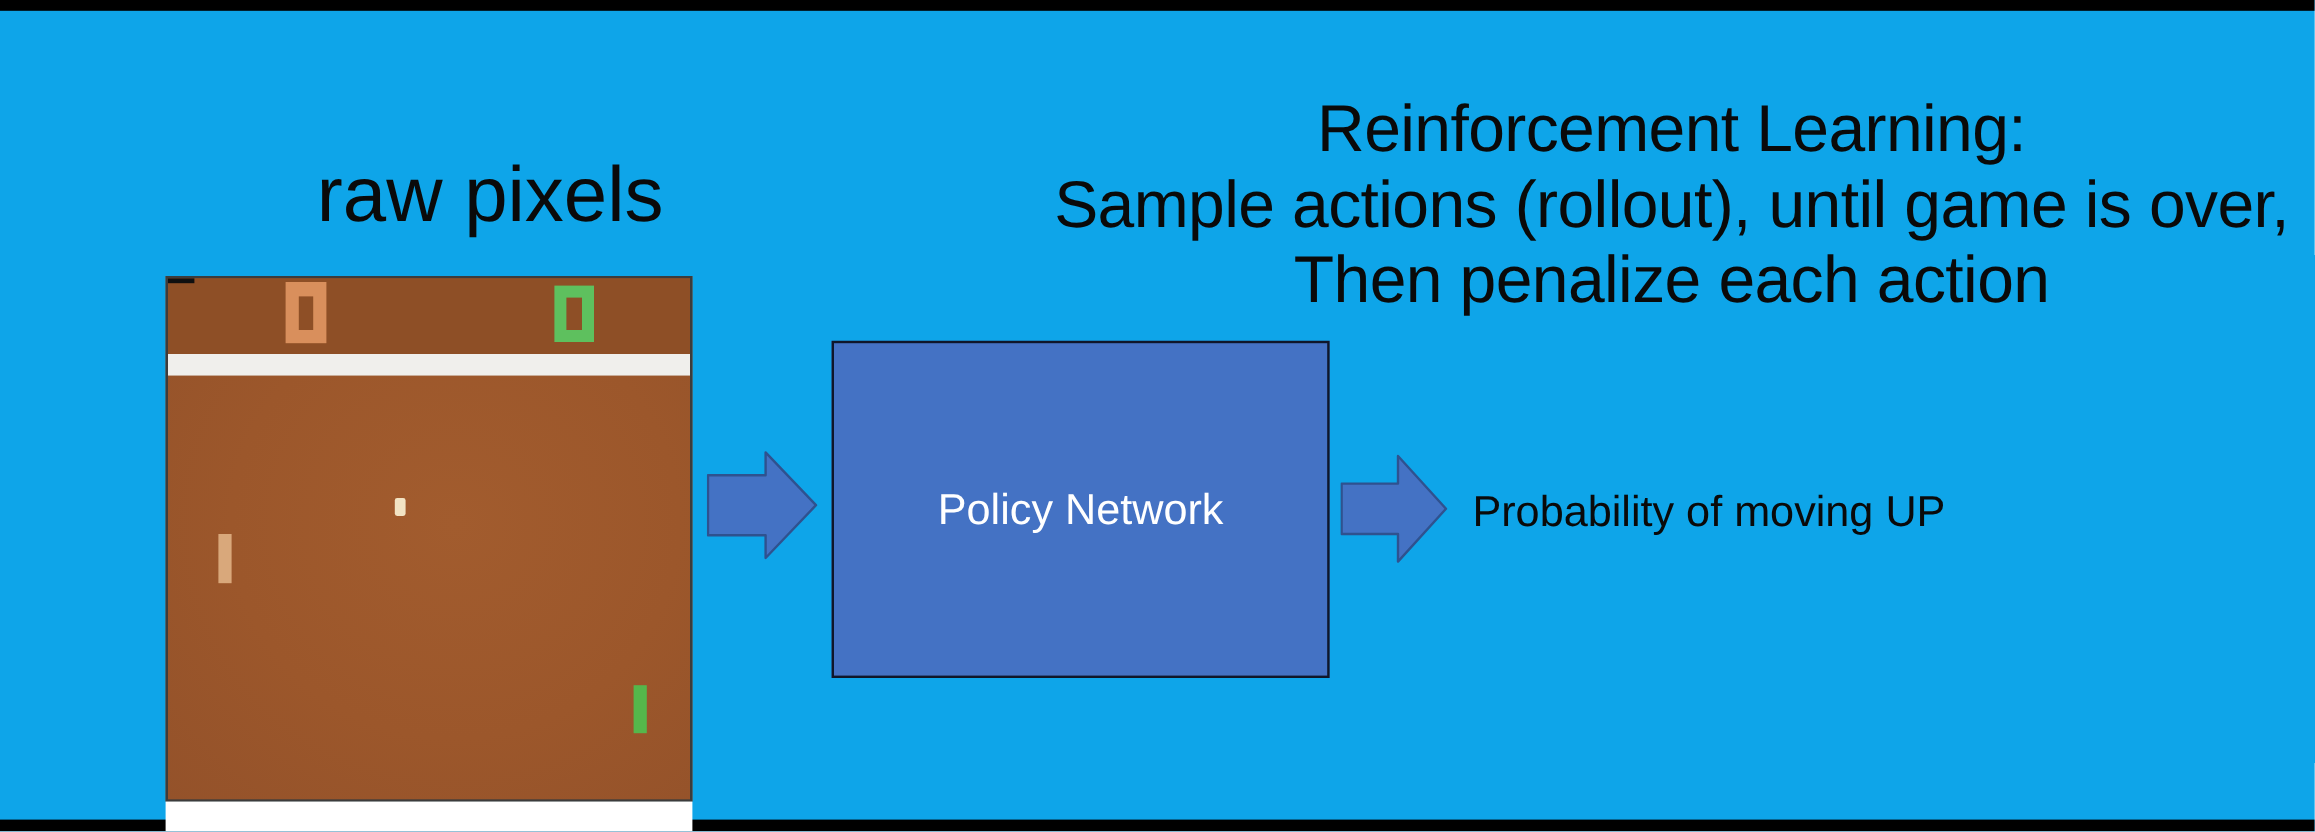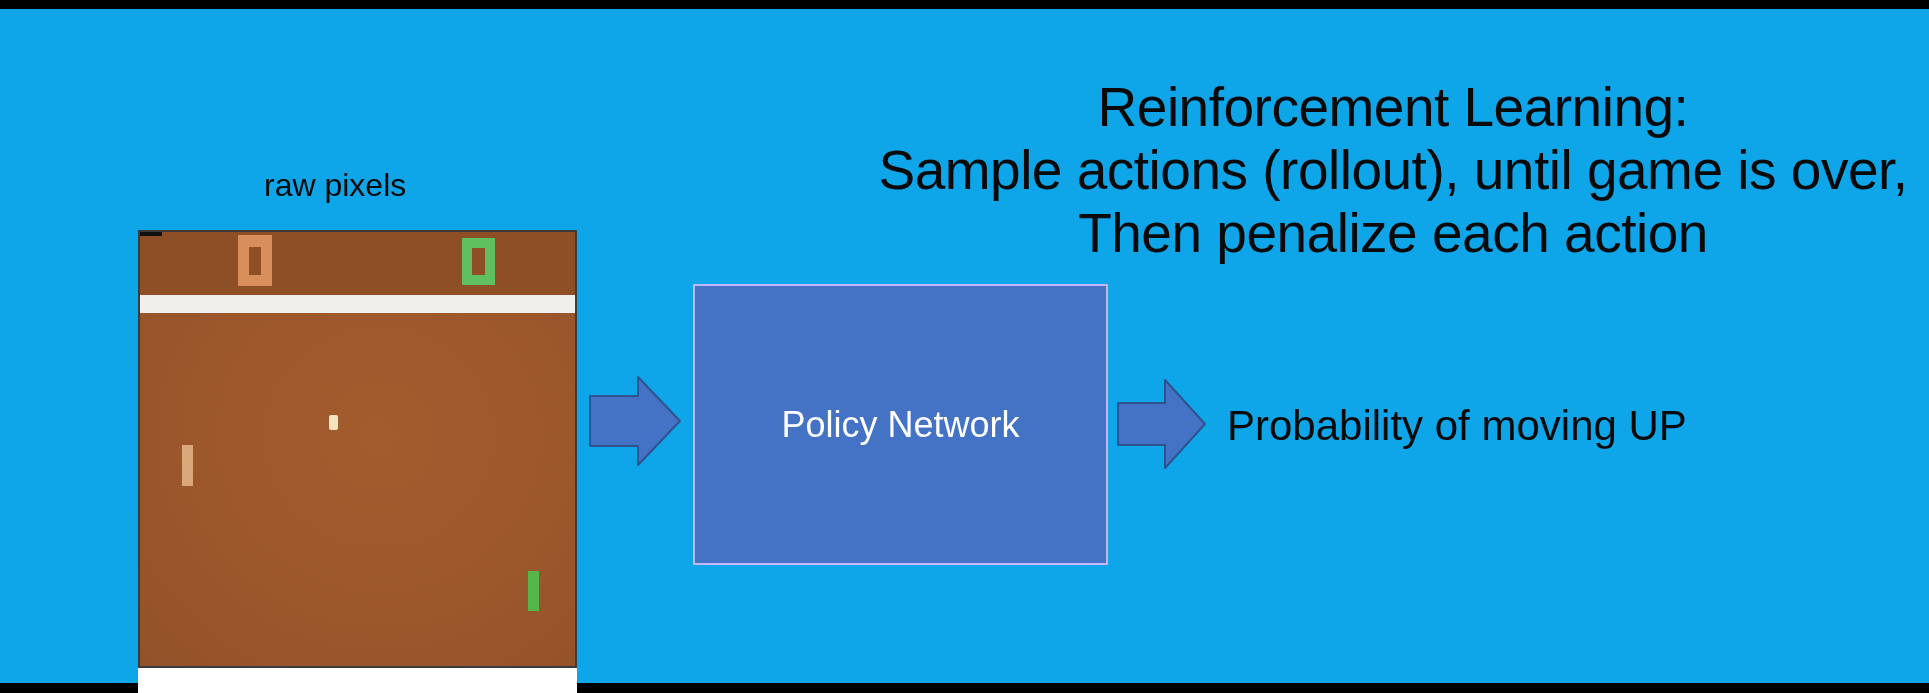--- a/index.html
+++ b/index.html
@@ -33,22 +33,22 @@
     text-align: center;
     font-size: 55px;
     line-height: 63px;
     color: #0a0a0a;
     letter-spacing: -0.5px;
     white-space: nowrap;
   }
 
   
   .raw-pixels-label {
-    position: absolute; left: 264px; top: 161px;
-    font-size: 32px; line-height: 48px; color: #0a0a0a;
+    position: absolute; left: 264px; top: 138px;
+    font-size: 65px; line-height: 48px; color: #0a0a0a;
   }
 
   
   .game {
     position: absolute; left: 138px; top: 230px;
     width: 439px; height: 438px;
     box-sizing: border-box;
     border: 2px solid #3c3c3c;
     background: #9c572b;
   }
@@ -100,36 +100,36 @@
   .paddle-right {
     left: 388px; top: 339px; height: 40px; background: #55b74b;
   }
 
   
   .policy-box {
     position: absolute; left: 693px; top: 284px;
     width: 415px; height: 281px;
     box-sizing: border-box;
     background: #4472c4;
-    border: 2px solid #c4b5fd;
+    border: 2px solid #0f172a;
     display: flex; align-items: center; justify-content: center;
   }
   .policy-box-label {
     color: #ffffff; font-size: 36px;
   }
 
   
   .arrow { position: absolute; }
   .arrow-left  { left: 589px; top: 375px; }
   .arrow-right { left: 1117px; top: 378px; }
 
   
   .probability-label {
     position: absolute; left: 1227px; top: 408px;
-    font-size: 42px; line-height: 36px; color: #0a0a0a;
+    font-size: 36px; line-height: 36px; color: #0a0a0a;
     white-space: nowrap;
   }
 </style>
 </head>
 <body>
 
 <div class="stage">
 
   <div class="bar-top"></div>
 

